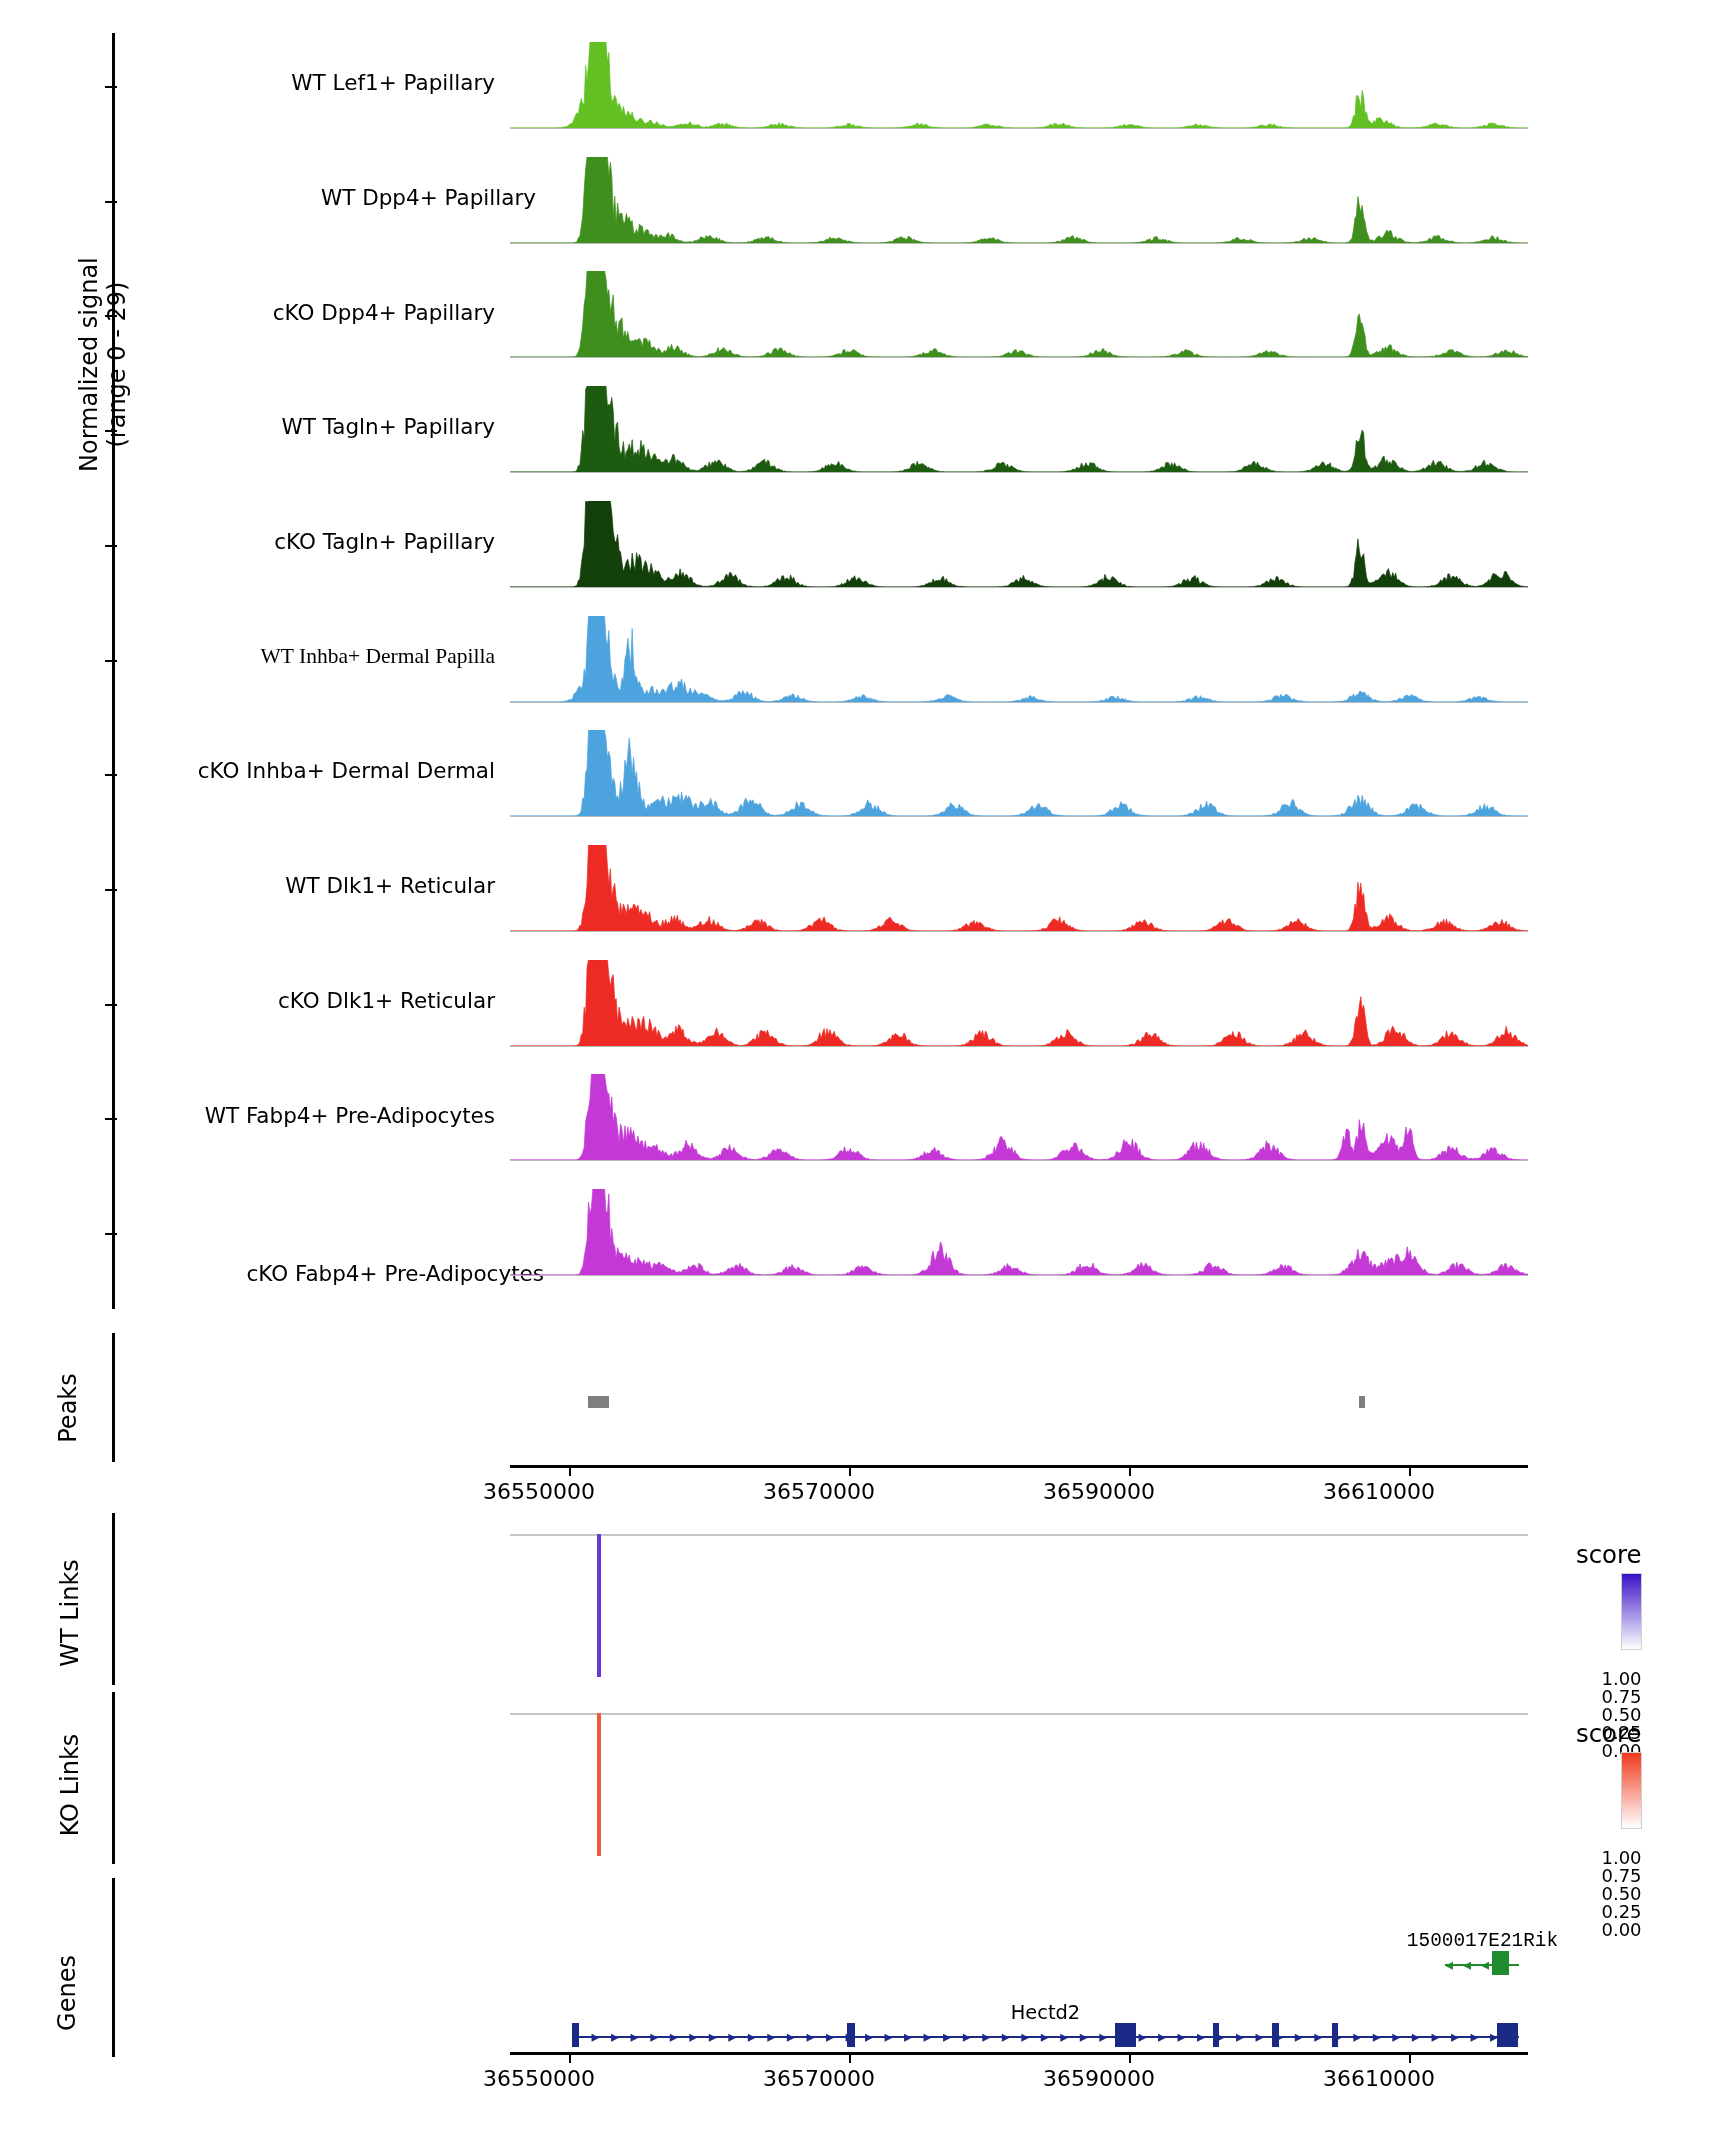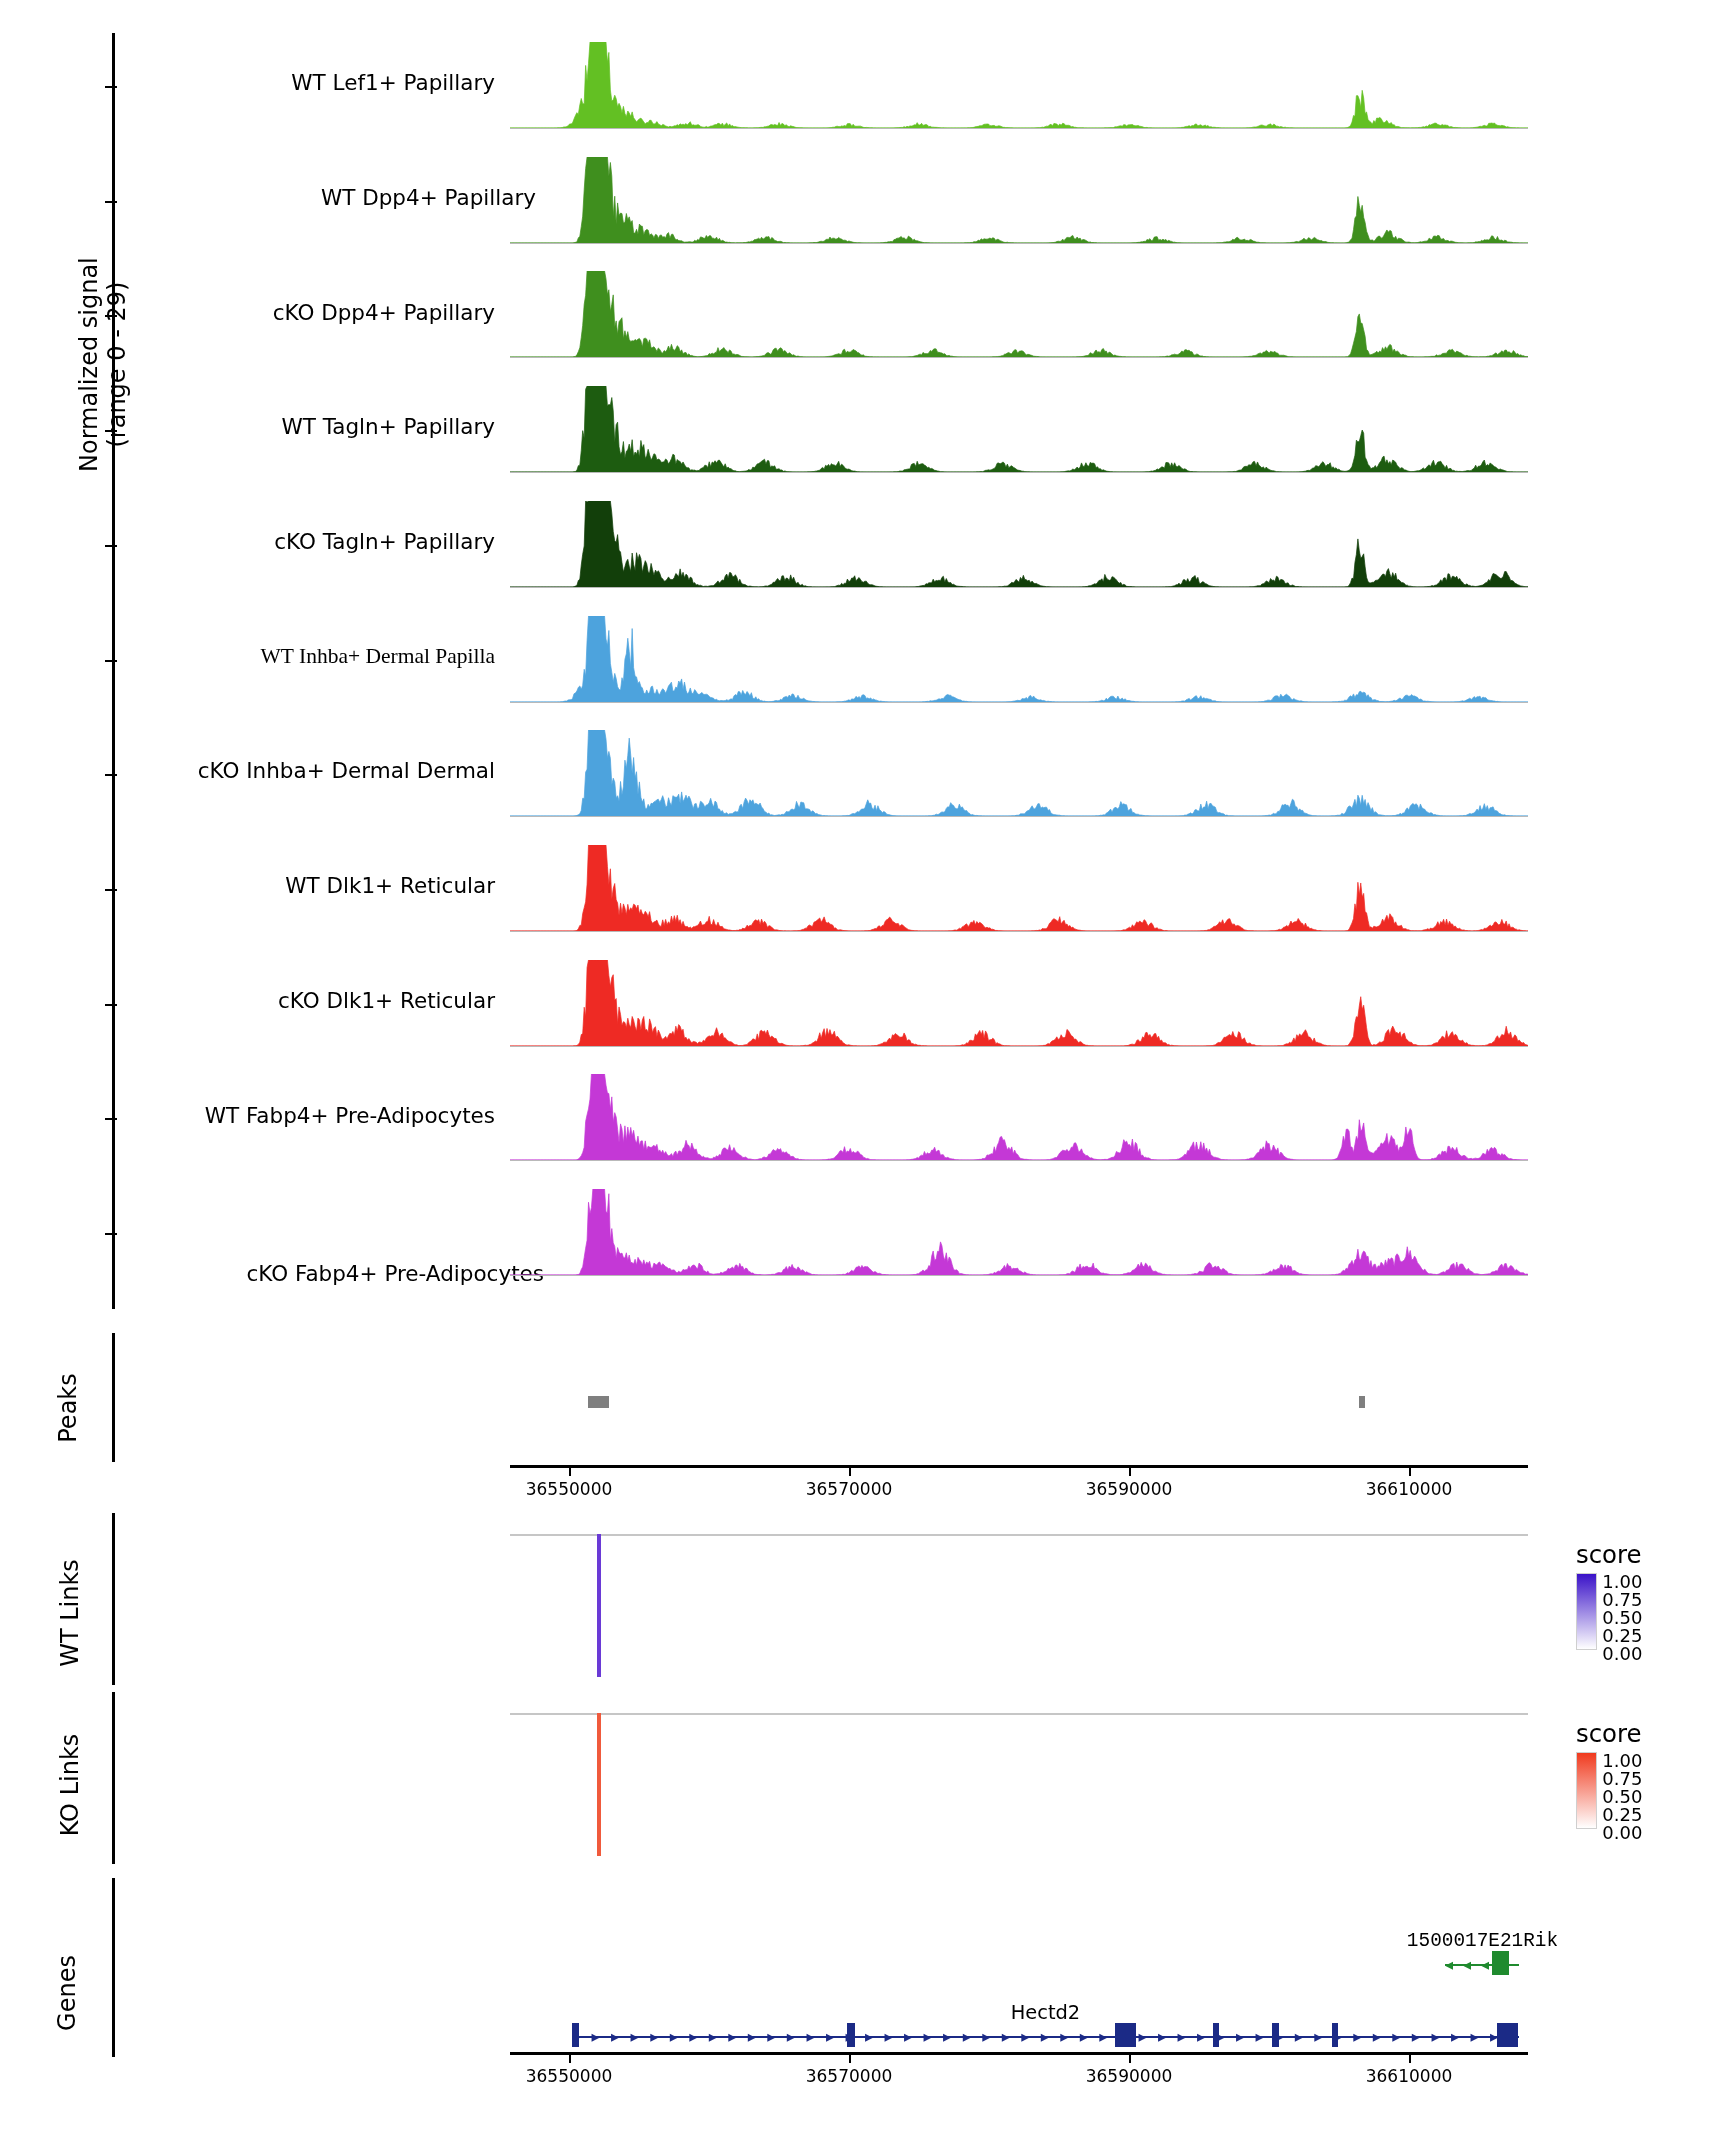--- a/index.html
+++ b/index.html
@@ -85,22 +85,22 @@
     height: 2.9px;
   }
   .axis-tick {
     position: absolute;
     background: #000;
     width: 2.2px;
     height: 8.6px;
   }
   .axis-tick-label {
     position: absolute;
-    font-size: 17px;
-    text-align: center;
+    font-size: 22px;
+    text-align: left;
     white-space: nowrap;
   }
 
   
   .link-top {
     position: absolute;
     left: 0;
     width: 100%;
     height: 2.2px;
     background: #c6c6c6;
@@ -115,22 +115,23 @@
   .legend {
     position: absolute;
   }
   .legend-title {
     font-size: 24.4px;
     color: #000;
     margin-bottom: 4.3px;
   }
   .legend-body {
     display: flex;
-    flex-direction: row;
-    align-items: flex-start;
+    flex-direction: column;
+    align-items: flex-end;
+    gap: 20px;
   }
   .legend-bar {
     width: 18.6px;
     height: 75px;
     border: 0.7px solid #cfcfcf;
   }
   .legend-ticks {
     margin-left: 5.7px;
     display: flex;
     flex-direction: column;

